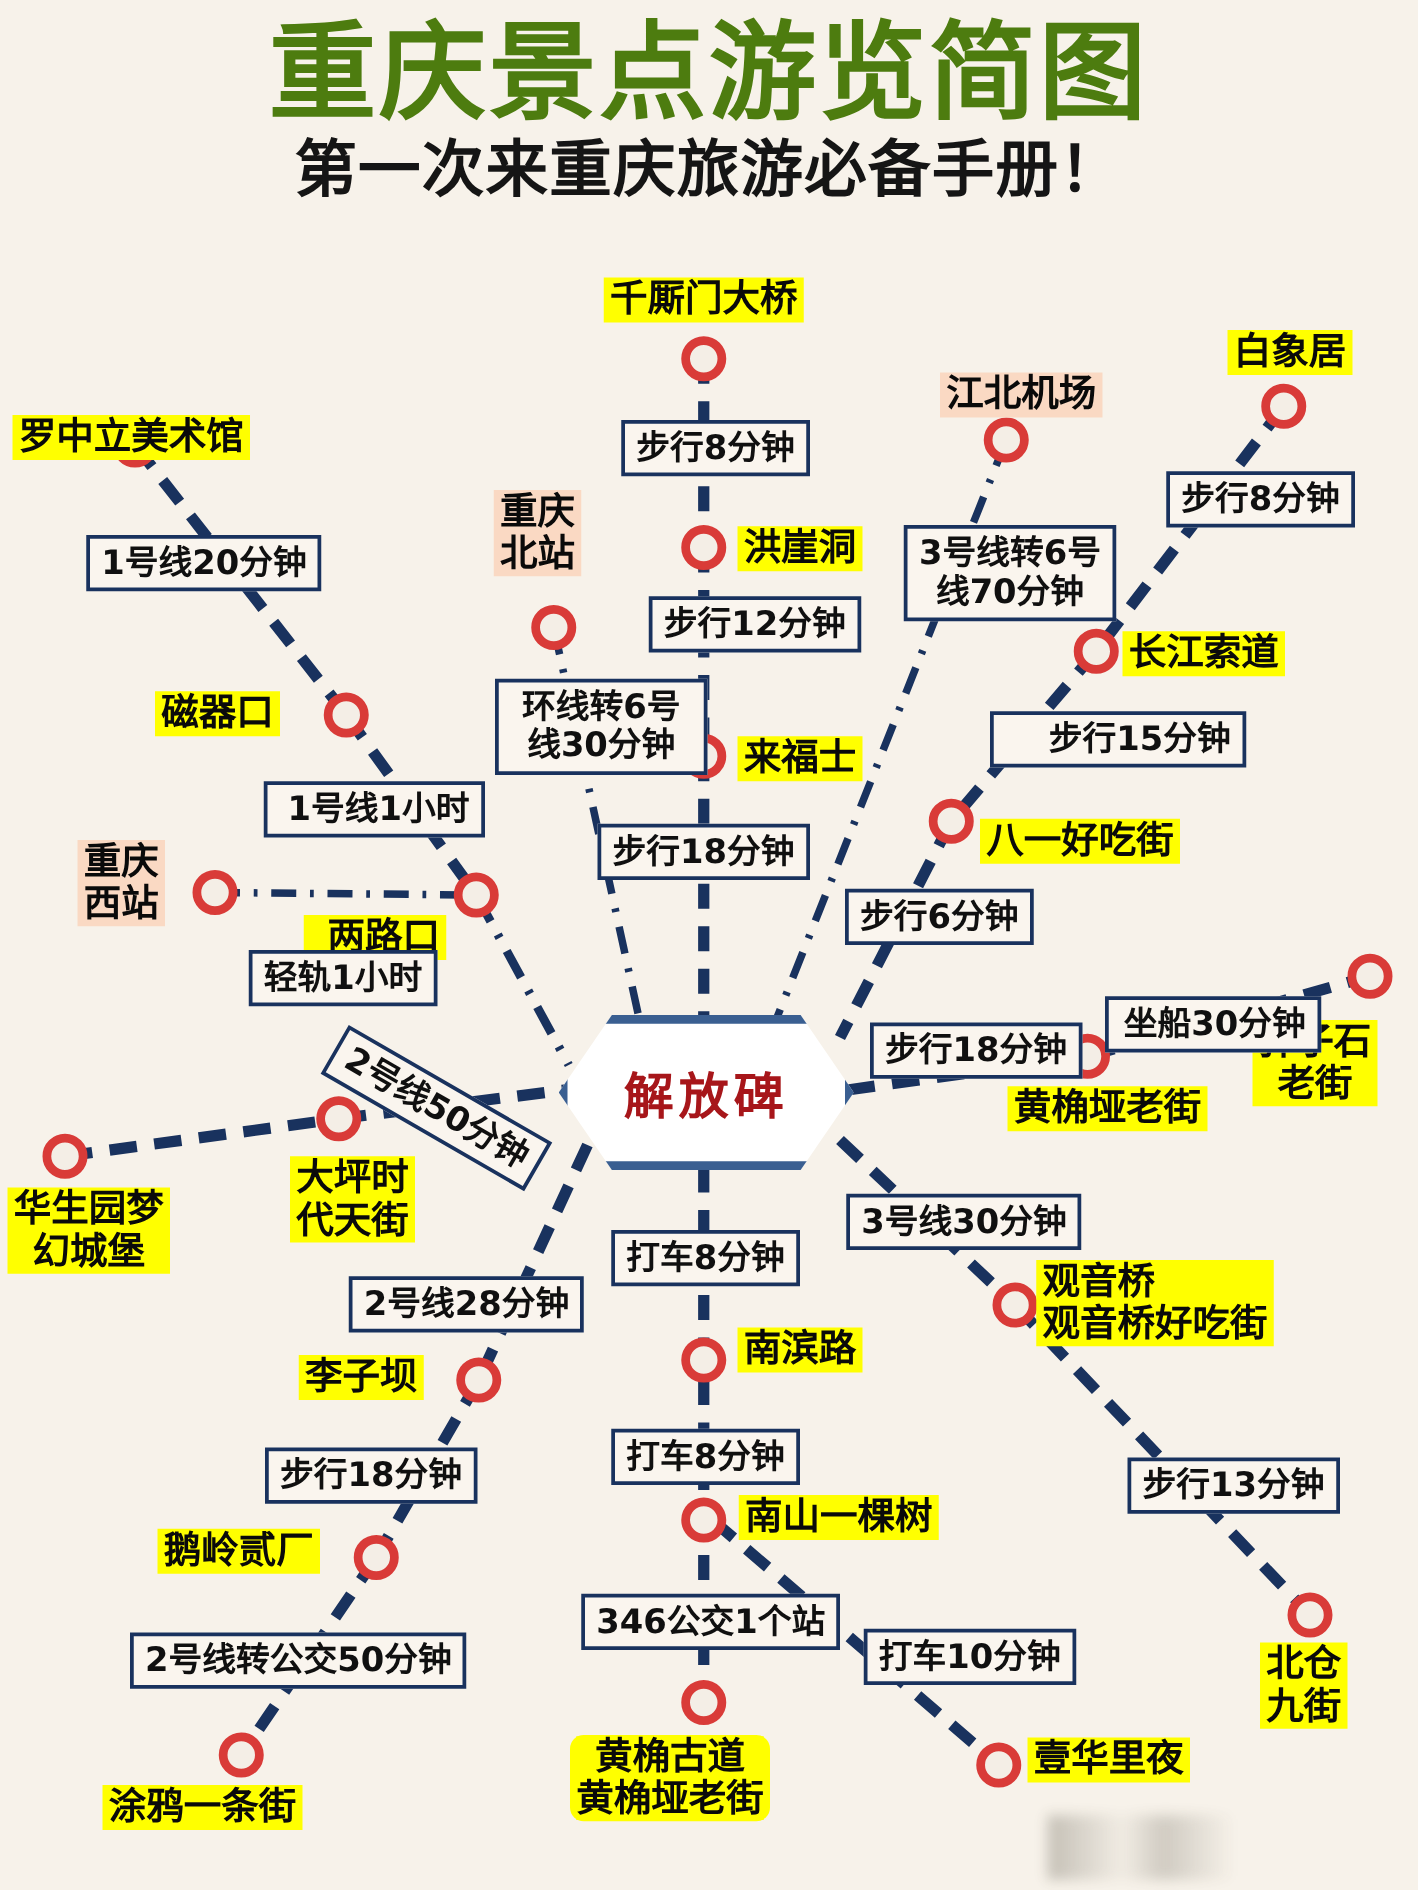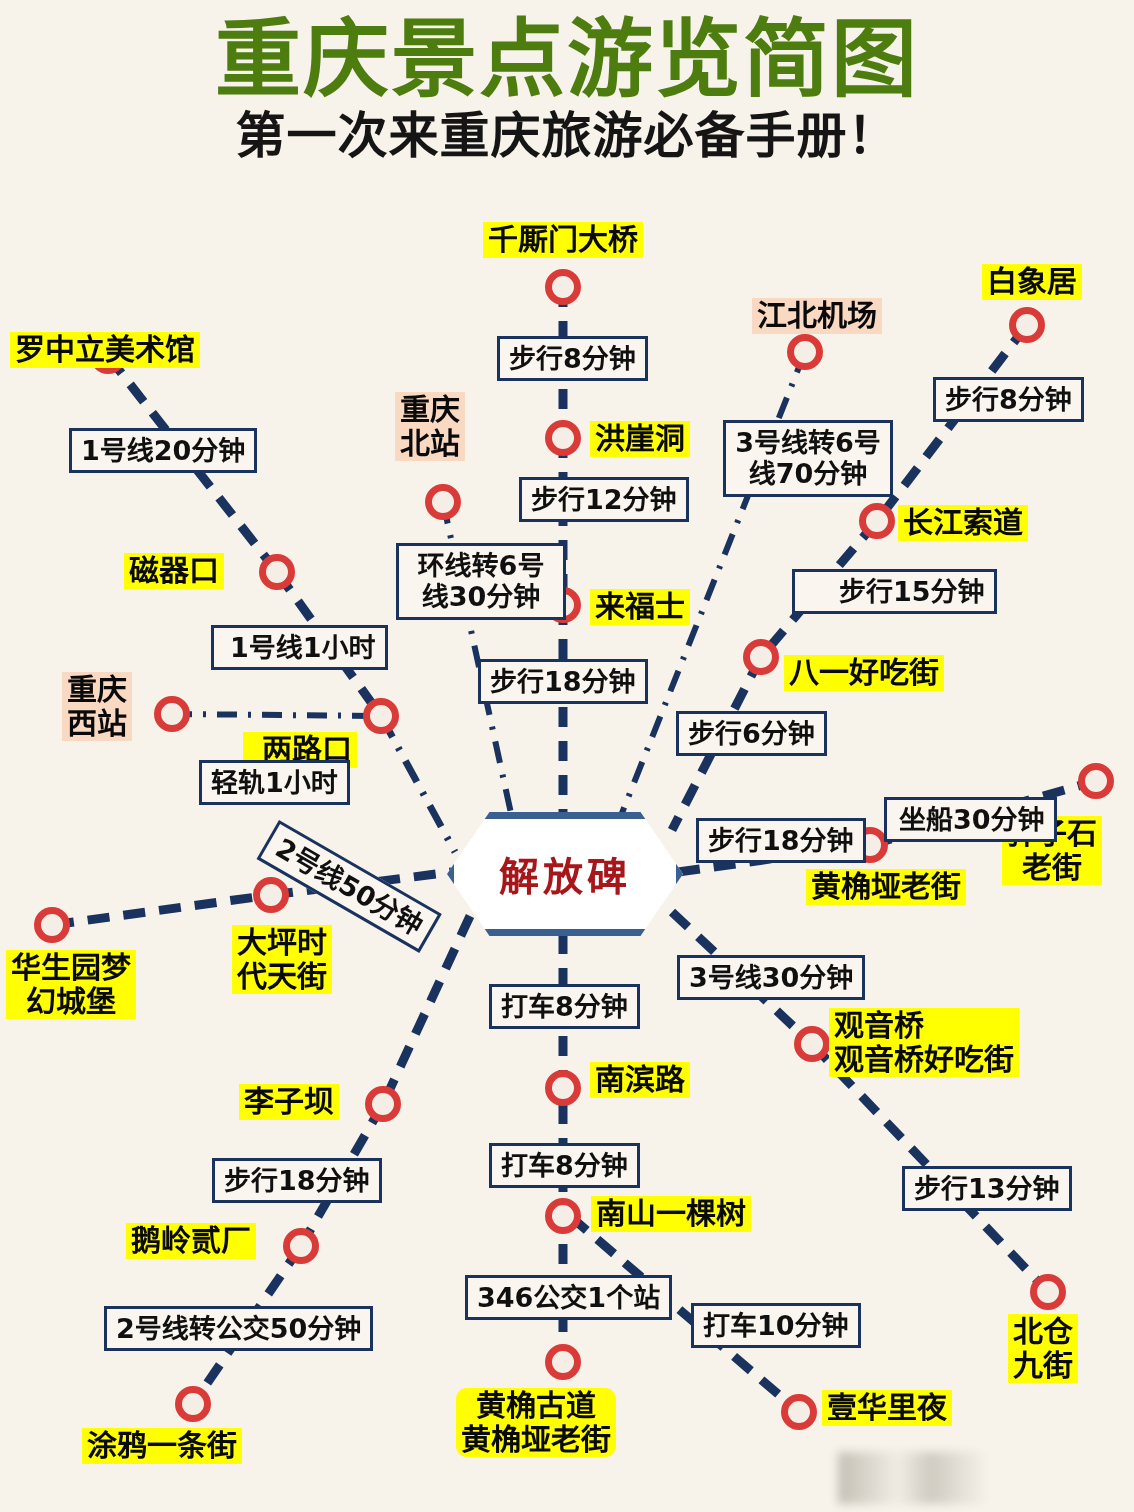--- a/index.html
+++ b/index.html
@@ -272,20 +272,21 @@
   <div class="edge" style="left:478px;top:659px;">步行18分钟</div>
   <div class="edge" style="left:676px;top:711px;">步行6分钟</div>
   <div class="edge" style="left:199px;top:760px;">轻轨1小时</div>
   <div class="edge" style="left:884px;top:797px;padding-left:12px;">坐船30分钟</div>
   <div class="edge" style="left:696px;top:818px;">步行18分钟</div>
 
   <div class="edge" style="left:279px;top:820px;transform:rotate(30deg);transform-origin:left top;">2号线50分钟</div>
 
   <div class="edge" style="left:489px;top:984px;">打车8分钟</div>
   <div class="edge" style="left:677px;top:955px;">3号线30分钟</div>
+  <div class="edge" style="left:279px;top:1021px;">2号线28分钟</div>
   <div class="edge" style="left:489px;top:1143px;">打车8分钟</div>
   <div class="edge" style="left:212px;top:1158px;">步行18分钟</div>
   <div class="edge" style="left:902px;top:1166px;">步行13分钟</div>
   <div class="edge" style="left:465px;top:1275px;">346公交1个站</div>
   <div class="edge" style="left:691px;top:1303px;">打车10分钟</div>
   <div class="edge" style="left:104px;top:1306px;">2号线转公交50分钟</div>
 
   <div class="watermark"></div>
 </div>
 

